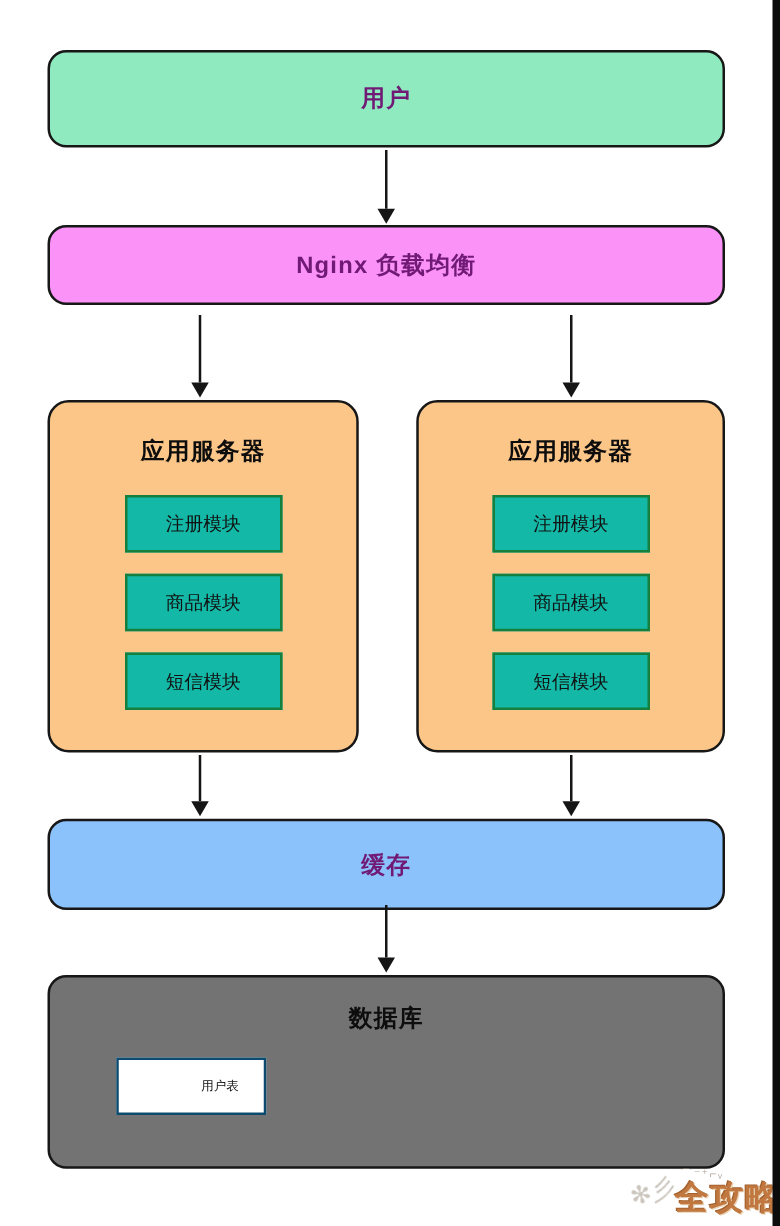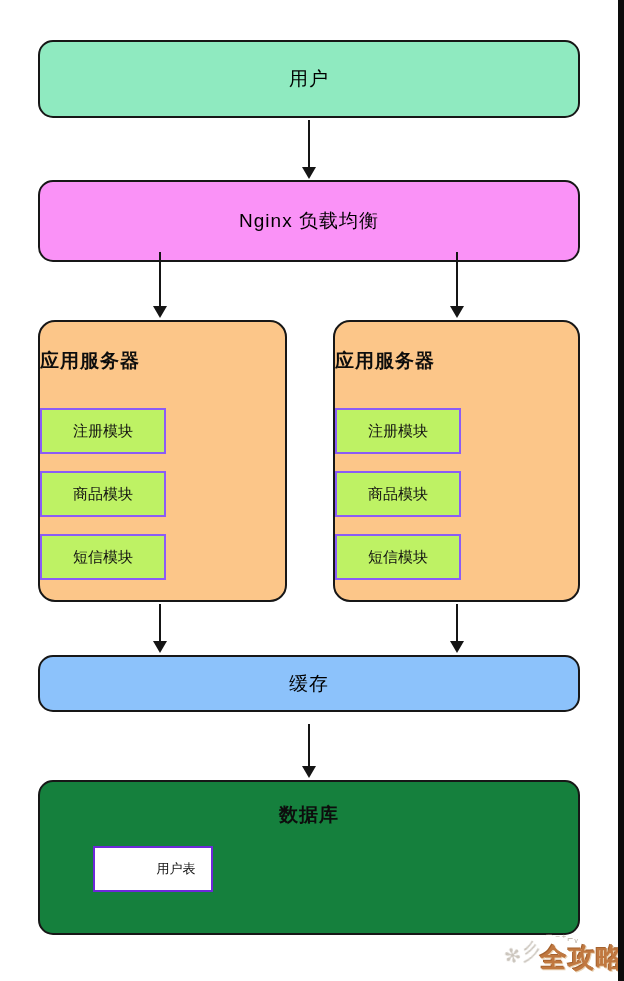--- a/index.html
+++ b/index.html
@@ -17,94 +17,93 @@
   .node{
     position:absolute;
     box-sizing:border-box;
     border:2.5px solid #171717;
     border-radius:15px;
     display:flex;
     align-items:center;
     justify-content:center;
   }
   .node-label{
-    font-weight:normal;
+    font-weight:bold;
     font-size:19px;
-    color:#000000;
+    color:#701a75;
     letter-spacing:1px;
   }
   .node-user{left:38px;top:40px;width:542px;height:78px;background:#8FEAC0;}
-  .node-nginx{left:38px;top:180px;width:542px;height:82px;background:#FA92F7;justify-content:center;}
-  .node-cache{left:38px;top:655px;width:542px;height:57px;background:#8CC2FB;}
+  .node-nginx{left:38px;top:180px;width:542px;height:64px;background:#FA92F7;justify-content:center;}
+  .node-cache{left:38px;top:655px;width:542px;height:73px;background:#8CC2FB;}
 
   
   .node-appserver{
     position:absolute;
     box-sizing:border-box;
     border:2.5px solid #171717;
     border-radius:17px;
     background:#FCC689;
     display:flex;
     flex-direction:column;
-    align-items:flex-start;
-    gap:12px;
+    align-items:center;
   }
   .appserver-left{left:38px;top:320px;width:249px;height:282px;}
   .appserver-right{left:333px;top:320px;width:247px;height:282px;}
   .appserver-title{
     margin-top:26px;
     font-weight:bold;
     font-size:19px;
     color:#0d0d0d;
     letter-spacing:1px;
   }
   .module-list{
     margin-top:22px;
     display:flex;
     flex-direction:column;
     gap:17px;
     align-items:center;
   }
   .module-box{
     box-sizing:border-box;
     width:126px;height:46px;
-    background:#bef264;
-    border:2px solid #8b5cf6;
+    background:#14b8a6;
+    border:2px solid #15803d;
     display:flex;align-items:center;justify-content:center;
     font-size:15px;
     color:#111;
   }
 
   
   .node-database{
     position:absolute;
     left:38px;top:780px;width:542px;height:155px;
     box-sizing:border-box;
     border:2.5px solid #171717;
     border-radius:15px;
-    background:#15803d;
+    background:#737373;
   }
   .database-title{
     position:absolute;
     top:20px;left:0;right:0;
     text-align:center;
     font-weight:bold;
     font-size:19px;
     color:#0d0d0d;
     letter-spacing:1px;
   }
   .table-box{
     position:absolute;
     top:64px;
     box-sizing:border-box;
     width:120px;height:46px;
     background:#ffffff;
-    border:2px solid #6d28d9;
+    border:2px solid #0c4a6e;
     display:flex;align-items:center;justify-content:center;
-    font-size:13px;
+    font-size:10px;
     color:#111;
     padding-left:46px;
   }
   .table-1{left:53px;}
   .table-2{left:213px;}
   .table-3{left:366px;}
 
   
   .arrow{
     position:absolute;

